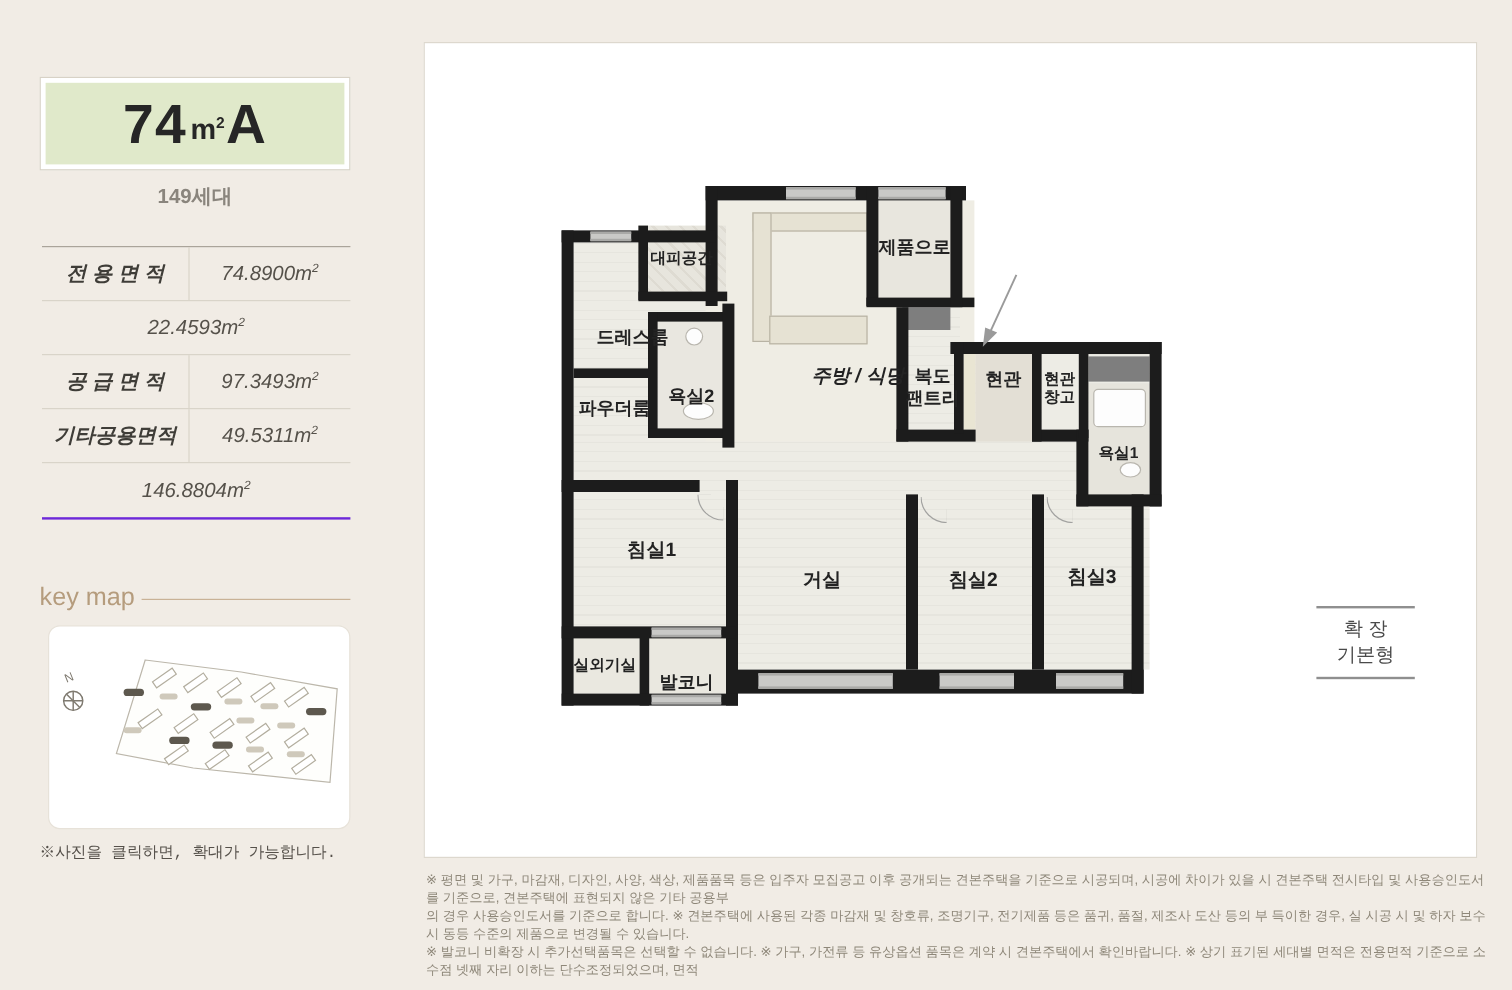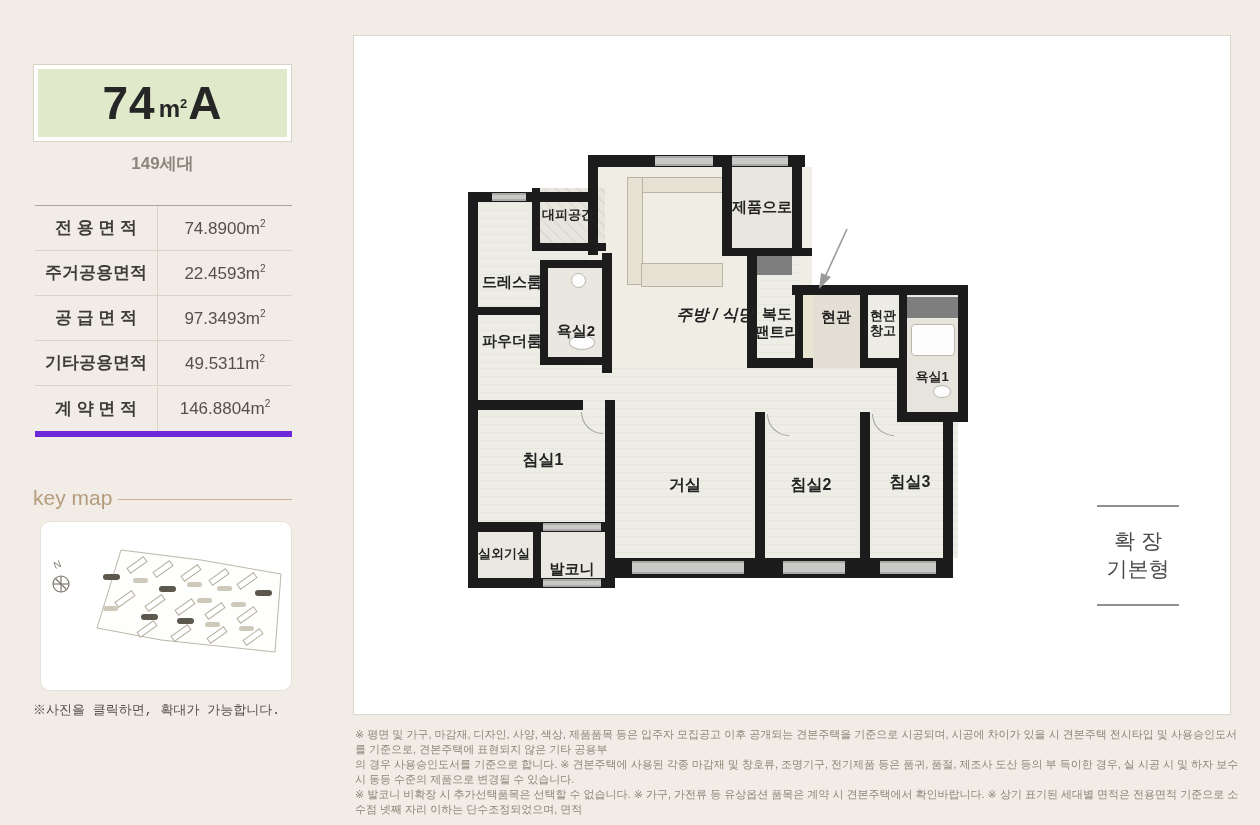--- a/index.html
+++ b/index.html
@@ -20,21 +20,21 @@
   #unit-title-inner {
     width:100%; height:100%; background:#e0e9ca;
     display:flex; align-items:center; justify-content:center;
     color:#262626;
   }
   #unit-title-inner .big { font-size:46px; font-weight:bold; letter-spacing:1px; }
   #unit-title-inner .unit { font-size:24px; font-weight:bold; margin:12px 1px 0 3px; }
   #unit-title-inner .unit sup { font-size:13px; }
   #households { left:33px; top:152px; width:259px; text-align:center; font-size:17px; color:#8a857d;font-weight:bold; }
 
-  #area-table { left:35px; top:205px; width:257px; border-top:1px solid #aaa49a; border-bottom:6px solid #6d28d9; }
+  #area-table { left:35px; top:205px; width:257px; border-top:1px solid #aaa49a; border-bottom:2px solid #6d28d9;font-style:italic; }
   .area-row { display:flex; height:45px; align-items:center; border-bottom:1px solid #d9d4c9; }
   .area-row:last-child { border-bottom:none; }
   .area-label { width:123px; text-align:center; font-size:17px; color:#3f3d38; font-weight:bold; border-right:1px solid #d9d4c9; line-height:44px; }
   .area-value { flex:1; text-align:center; font-size:17px; color:#55514a; }
   .area-value sup { font-size:10px; }
 
   #keymap-title { left:33px; top:486px; font-size:21px; color:#b59c7d; }
   #keymap-rule { left:118px; top:499px; width:174px; height:1px; background:#c9b296; }
   #keymap-card {
     left:40px; top:521px; width:252px; height:170px;
@@ -58,21 +58,21 @@
   .room-label {
     position:absolute; transform:translate(-50%,-50%);
     font-size:15px; font-weight:bold; color:#232323; white-space:nowrap;
     text-align:center; line-height:1.18; z-index:5;
   }
   .room-label.small { font-size:13px; }
   .room-label.large { font-size:16px; }
 
   #expand-badge { left:1097px; top:505px; width:82px; text-align:center; color:#4a4a4a; }
   #expand-badge .rule { height:2px; background:#8f8f8f; }
-  #expand-badge .t { font-size:21px; line-height:1.35; padding:20px 0; }
+  #expand-badge .t { font-size:16px; line-height:1.35; padding:7px 0; }
 
   
   #disclaimer { left:355px; top:727px; width:886px; font-size:11px; line-height:15px; color:#8e8779; }
 </style>
 </head>
 <body>
 
 <div class="abs" id="unit-title-box">
   <div id="unit-title-inner">
     <span class="big">74</span>
@@ -81,33 +81,31 @@
   </div>
 </div>
 <div class="abs" id="households">149세대</div>
 
 <div class="abs" id="area-table">
   <div class="area-row">
     <div class="area-label">전 용 면 적</div>
     <div class="area-value"><span>74.8900</span><span>m</span><sup>2</sup></div>
   </div>
   <div class="area-row">
-    <div class="area-label">주거공용면적</div>
     <div class="area-value"><span>22.4593</span><span>m</span><sup>2</sup></div>
   </div>
   <div class="area-row">
     <div class="area-label">공 급 면 적</div>
     <div class="area-value"><span>97.3493</span><span>m</span><sup>2</sup></div>
   </div>
   <div class="area-row">
     <div class="area-label">기타공용면적</div>
     <div class="area-value"><span>49.5311</span><span>m</span><sup>2</sup></div>
   </div>
   <div class="area-row">
-    <div class="area-label">계 약 면 적</div>
     <div class="area-value"><span>146.8804</span><span>m</span><sup>2</sup></div>
   </div>
 </div>
 
 <div class="abs" id="keymap-title">key map</div>
 <div class="abs" id="keymap-rule"></div>
 
 <div class="abs" id="keymap-card">
   <svg width="250" height="168" viewBox="0 0 250 168">
 
@@ -232,21 +230,21 @@
   <div class="arc" style="left:126px; top:267px;"></div>
   <div class="arc" style="left:312px; top:269px;"></div>
   <div class="arc" style="left:417px; top:269px;"></div>
 
   <svg class="abs" style="left:358px; top:80px; z-index:5;" width="44" height="68" viewBox="0 0 44 68">
     <line x1="34" y1="4" x2="12" y2="52" stroke="#9a9a9a" stroke-width="1.6"></line>
     <polygon points="6,64 18,52 8,48" fill="#9a9a9a"></polygon>
   </svg>
 
   <div class="room-label small" style="left:113px; top:70px;">대피공간</div>
-  <div class="room-label" style="left:57px;  top:137px;">드레스룸</div>
+  <div class="room-label" style="left:72px;  top:137px;">드레스룸</div>
   <div class="room-label" style="left:57px;  top:196px;">파우더룸</div>
   <div class="room-label" style="left:121px; top:186px;">욕실2</div>
   <div class="room-label large" style="left:260px; top:170px;font-style:italic;">주방 / 식당</div>
   <div class="room-label" style="left:307px; top:62px;">제품으로</div>
   <div class="room-label" style="left:322px; top:178px;">
       <div>복도</div>
       <div>팬트리</div>
     </div>
   <div class="room-label" style="left:381px; top:172px;">현관</div>
   <div class="room-label small" style="left:428px; top:178px;">

